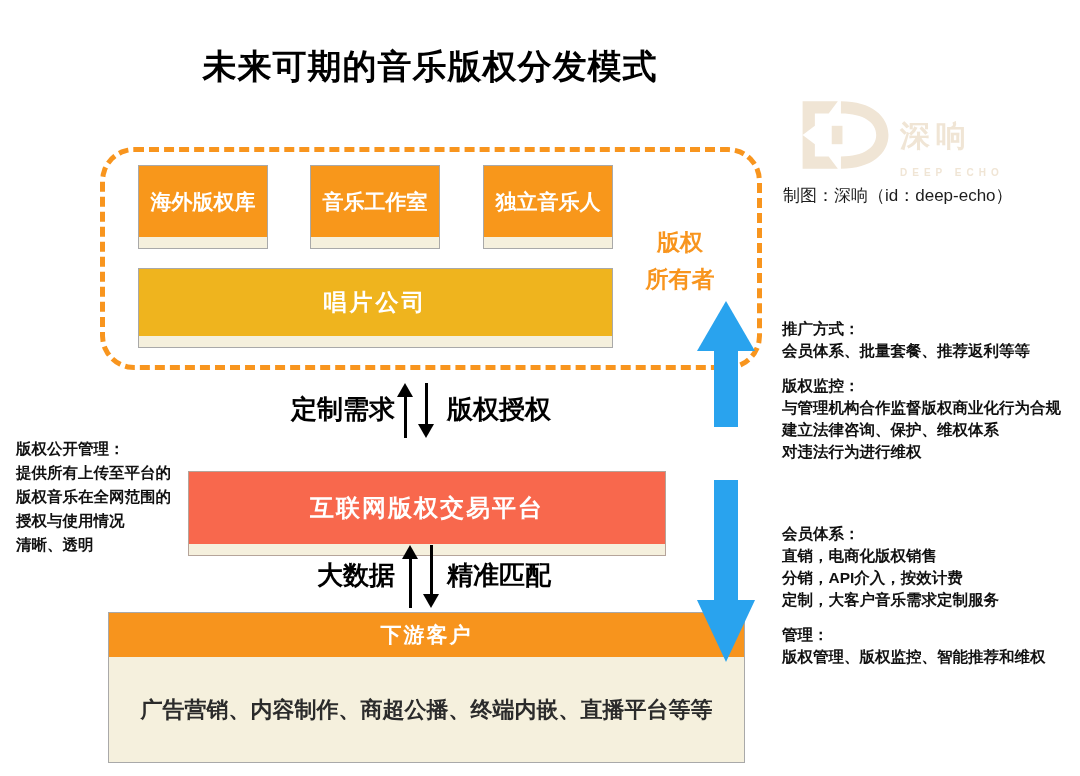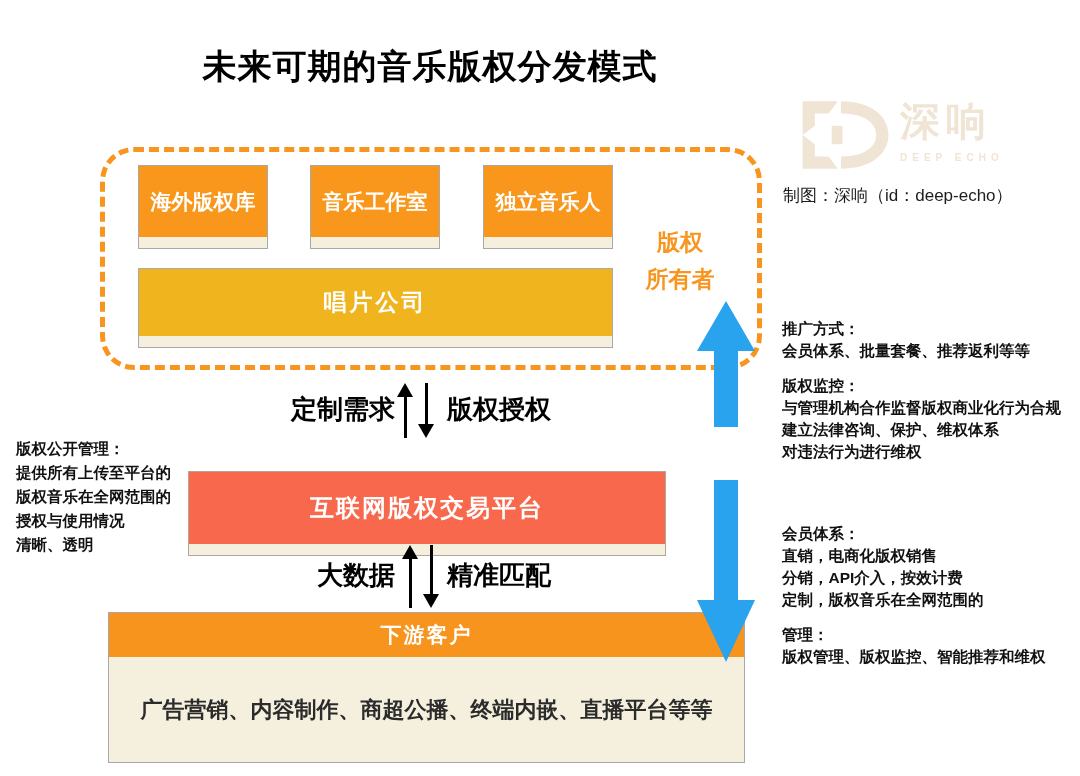--- a/index.html
+++ b/index.html
@@ -5,21 +5,21 @@
   * { margin:0; padding:0; box-sizing:border-box; }
   body { background:#ffffff; font-family:"Liberation Sans","DejaVu Sans",sans-serif; }
   #canvas { position:relative; width:1080px; height:776px; background:#ffffff; overflow:hidden; }
   .abs { position:absolute; }
 
   .title { left:150px; top:44px; width:560px; text-align:center; font-size:34px; font-weight:bold; color:#000; letter-spacing:1px; }
 
   
   .logo { left:798px; top:94px; width:230px; height:84px; display:flex; align-items:flex-start; color:#F0E5D5; }
   .logo-text { margin-left:10px; }
-  .logo-cn { font-size:40px; font-weight:bold; line-height:54px; letter-spacing:6px; }
+  .logo-cn { font-size:30px; font-weight:bold; line-height:54px; letter-spacing:6px;margin-top:15px; }
   .logo-en { font-size:10px; font-weight:bold; letter-spacing:5px; margin-top:4px; }
   .credit { left:783px; top:184px; font-size:17px; color:#1d1d1d; }
 
   
   .owners-box { left:100px; top:147px; width:662px; height:223px; border:5px dashed #F8951E; border-radius:34px; }
   .duo-box { position:absolute; border:1px solid #a9a9a9; background:#F5F0DD; display:flex; flex-direction:column; }
   .duo-main { flex:1; display:flex; align-items:center; justify-content:center; color:#fff; font-weight:bold; }
   .duo-strip { height:11px; background:#F5F0DD; }
   .src-box { width:130px; height:84px; top:165px; }
   .src-box .duo-main { background:#F8971B; font-size:21px; }
@@ -163,21 +163,21 @@
       <div>建立法律咨询、保护、维权体系</div>
       <div>对违法行为进行维权</div>
     </div>
   </div>
 
   <div class="abs notes-col notes-bottom">
     <div class="note-group">
       <div>会员体系：</div>
       <div>直销，电商化版权销售</div>
       <div>分销，API介入，按效计费</div>
-      <div>定制，版权音乐在全网范围的</div>
+      <div>定制，大客户音乐需求定制服务</div>
     </div>
     <div class="note-group">
       <div>管理：</div>
       <div>版权管理、版权监控、智能推荐和维权</div>
     </div>
   </div>
 
 </div>
 
 </body></html>

